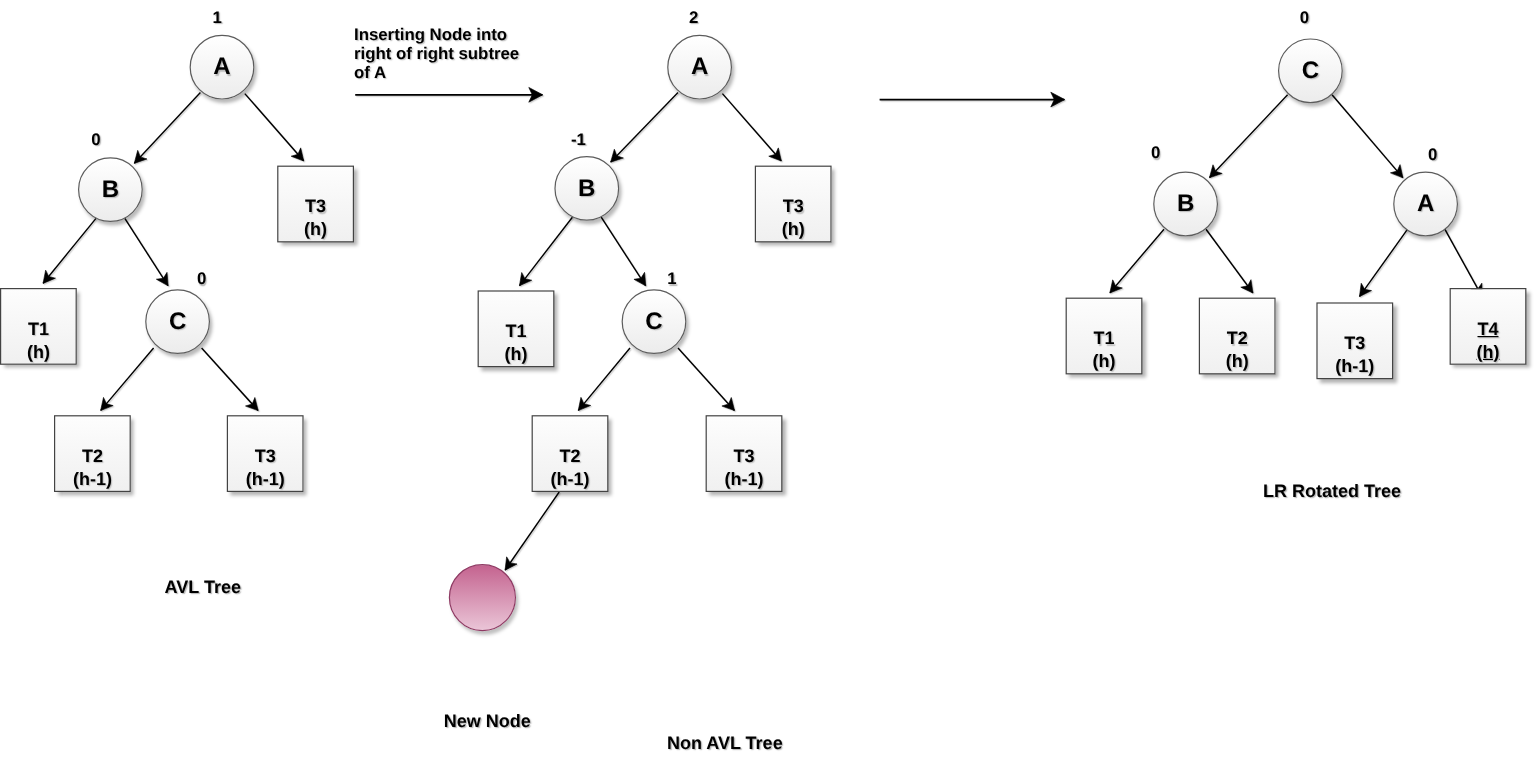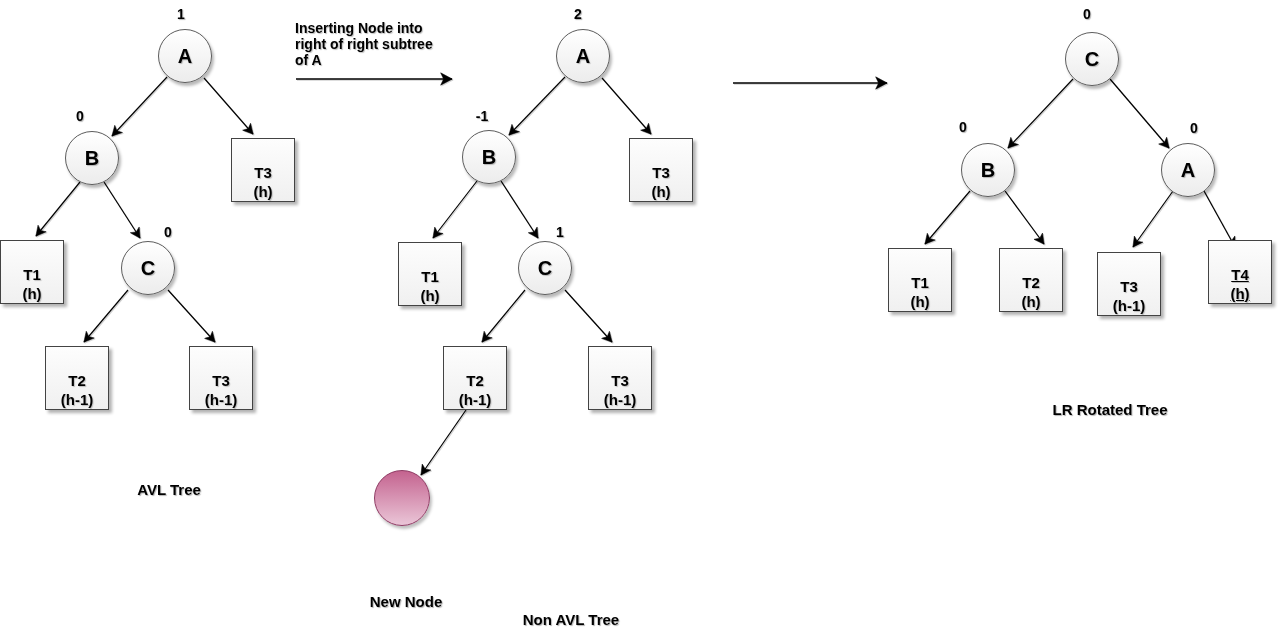--- a/index.html
+++ b/index.html
@@ -187,21 +187,21 @@
     <span>T2</span>
     <span>(h-1)</span>
   </div>
   <div class="leaf-box" style="left:588px; top:346px;">
     <span>T3</span>
     <span>(h-1)</span>
   </div>
 
   <div class="new-node" style="left:374px; top:470px;"></div>
   <div class="caption" style="left:406px; top:545px;margin-top:48px;">New Node</div>
-  <div class="caption" style="left:571px; top:611px;">Non AVL Tree</div>
+  <div class="caption" style="left:604px; top:611px;">Non AVL Tree</div>
 
   <div class="tree-node" style="left:1065px; top:32px;">
     <span class="node-letter">C</span>
   </div>
   <div class="balance-label" style="left:1087px; top:6px;">0</div>
 
   <div class="tree-node" style="left:961px; top:143px;">
     <span class="node-letter">B</span>
   </div>
   <div class="balance-label" style="left:963px; top:119px;">0</div>

